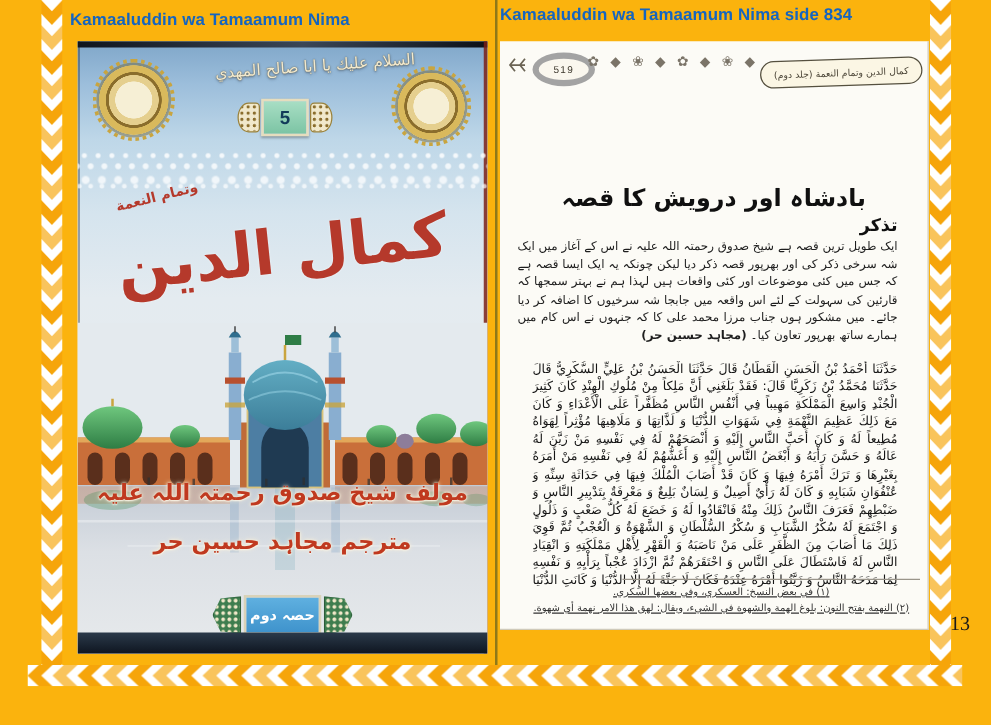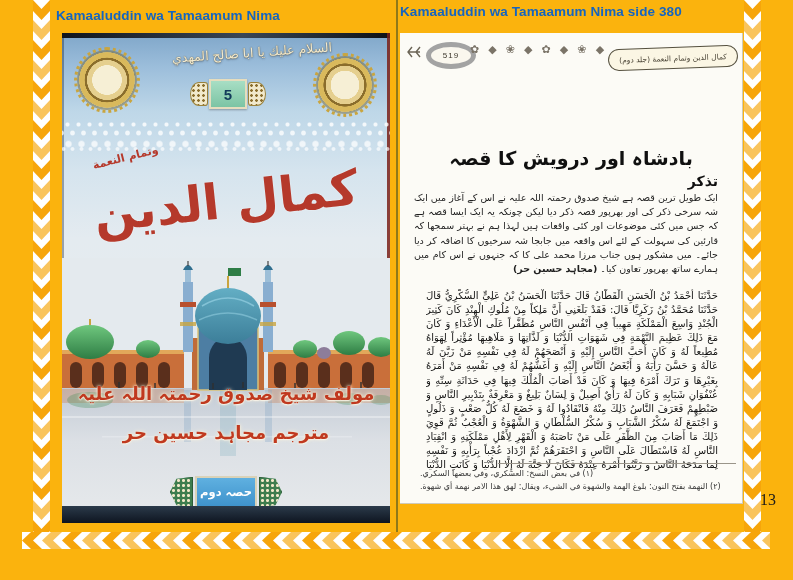--- a/index.html
+++ b/index.html
@@ -104,22 +104,22 @@
   .urdu-para{position:absolute;right:24px;left:14px;top:158px;max-height:84px;overflow:hidden;
     direction:rtl;text-align:justify;font-family:"DejaVu Sans",sans-serif;
     font-size:9.5px;line-height:14.2px;color:#1E1E1E;margin:0;}
   .sig{font-weight:bold;}
 
   .arabic-text{position:absolute;right:12px;left:14px;top:244px;max-height:183px;overflow:hidden;
     direction:rtl;text-align:justify;font-family:"DejaVu Sans",sans-serif;
     font-size:10px;line-height:14.1px;color:#151515;margin:12px;}
 
   .fn-divider{position:absolute;right:6px;top:430px;width:238px;border-top:1px solid #9A958A;}
-  .footnotes{position:absolute;right:8px;left:20px;top:435px;direction:rtl;text-align:left;
-    font-family:"DejaVu Sans",sans-serif;font-size:8px;line-height:12.5px;color:#333;}
+  .footnotes{position:absolute;right:8px;left:20px;top:435px;direction:rtl;text-align:center;
+    font-family:"DejaVu Sans",sans-serif;font-size:8px;line-height:12.5px;color:#333;text-decoration:underline;}
 </style>
 </head>
 <body>
 
 <div class="canvas">
 
   <svg class="frame frame-left">
     <defs>
       <pattern id="chevV" width="17" height="40" patternUnits="userSpaceOnUse">
         <rect width="17" height="40" fill="#ffffff"></rect>
@@ -137,21 +137,21 @@
   <svg class="frame frame-right">
     <rect width="17" height="533" fill="url(#chevV)"></rect>
   </svg>
   <svg class="frame frame-bottom">
     <rect width="748" height="17" fill="url(#chevH)"></rect>
   </svg>
 
   <div class="divider"></div>
 
   <div class="hdr hdr-left">Kamaaluddin wa Tamaamum Nima</div>
-  <div class="hdr hdr-right">Kamaaluddin wa Tamaamum Nima side 380</div>
+  <div class="hdr hdr-right">Kamaaluddin wa Tamaamum Nima side 834</div>
 
   <div class="pageno">13</div>
 
   <div class="cover">
     <div class="cover-top-edge"></div>
     <div class="cover-right-edge"></div>
 
     <div class="calligraphy-top">السلام عليك يا ابا صالح المهدي</div>
     <div class="medallion medallion-left"></div>
     <div class="medallion medallion-right"></div>

